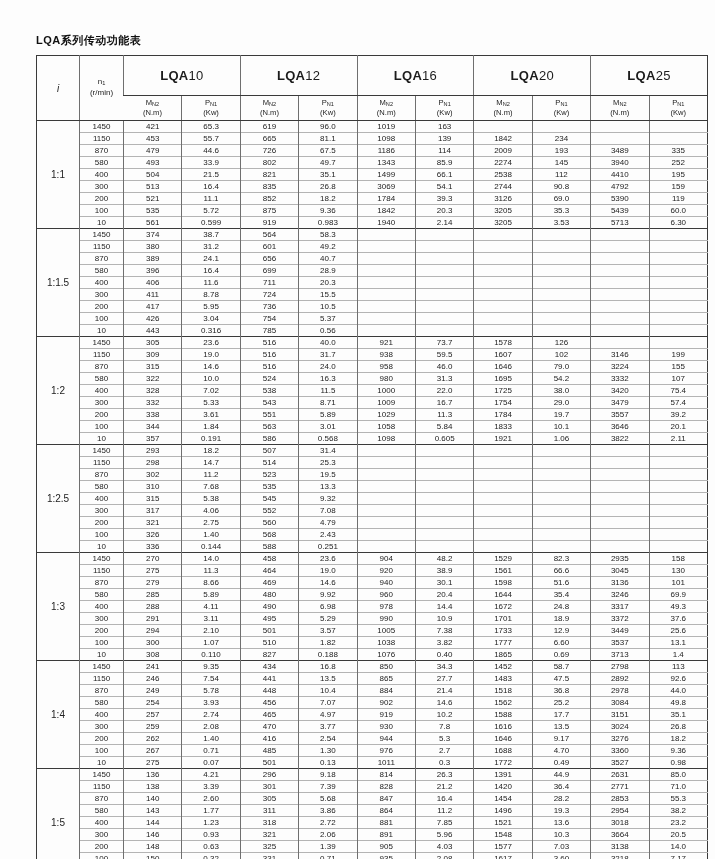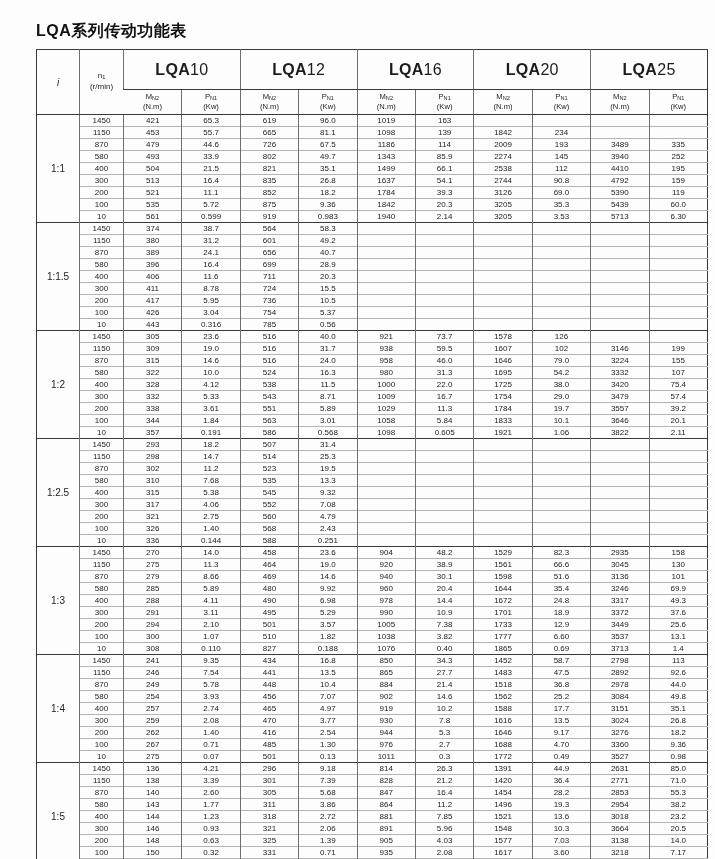--- a/index.html
+++ b/index.html
@@ -5,22 +5,22 @@
   * { box-sizing: border-box; }
   html, body {
     margin: 0; padding: 0;
     width: 715px; height: 859px;
     background: #fdfdfd;
     font-family: "Liberation Sans", "DejaVu Sans", sans-serif;
     color: #1c1c1c;
   }
   .page { width: 715px; height: 859px; overflow: hidden; }
   .title {
-    margin: 21px 0 7px 36px;
-    font-size: 16px;
+    margin: 33px 0 7px 36px;
+    font-size: 11px;
     font-weight: bold;
     letter-spacing: .5px;
     color: #111;
   }
   table.main {
     border-collapse: collapse;
     margin-left: 36px;
     width: 672px;
     table-layout: fixed;
     border: 1.4px solid #3a3a3a;
@@ -30,21 +30,21 @@
   th, td {
     border-left: 1px solid #6f6f6f;
     text-align: center;
     vertical-align: middle;
     padding: 0;
   }
   th:first-child, td.i-cell { border-left: none; }
   thead th { border-bottom: 1px solid #3a3a3a; }
   th.corner-i  { font-size: 10px; font-weight: normal; font-style: italic; }
   th.corner-n1 { font-size: 8px; font-weight: normal; line-height: 1.35; }
-  th.model-th  { height: 40px; font-size: 16px; font-weight: normal; letter-spacing: .3px; }
+  th.model-th  { height: 40px; font-size: 13px; font-weight: normal; letter-spacing: .3px; }
   th.model-th .model-prefix { font-weight: bold; }
   th.sub-th    { height: 25px; font-size: 7.6px; font-weight: normal; line-height: 1.3; }
   sub { font-size: 5.6px; vertical-align: -1px; }
   tbody { border-top: 1.3px solid #3a3a3a; }
   tbody td {
     height: 11px;
     font-size: 8px;
     line-height: 9px;
     padding: 1px 0;
     color: #222;
@@ -198,21 +198,21 @@
           <td>112</td>
           <td>4410</td>
           <td>195</td>
         </tr>
         <tr>
           <td>300</td>
           <td>513</td>
           <td>16.4</td>
           <td>835</td>
           <td>26.8</td>
-          <td>1637</td>
+          <td>3069</td>
           <td>54.1</td>
           <td>2744</td>
           <td>90.8</td>
           <td>4792</td>
           <td>159</td>
         </tr>
         <tr>
           <td>200</td>
           <td>521</td>
           <td>11.1</td>
@@ -422,21 +422,21 @@
           <td>980</td>
           <td>31.3</td>
           <td>1695</td>
           <td>54.2</td>
           <td>3332</td>
           <td>107</td>
         </tr>
         <tr>
           <td>400</td>
           <td>328</td>
-          <td>4.12</td>
+          <td>7.02</td>
           <td>538</td>
           <td>11.5</td>
           <td>1000</td>
           <td>22.0</td>
           <td>1725</td>
           <td>38.0</td>
           <td>3420</td>
           <td>75.4</td>
         </tr>
         <tr>

